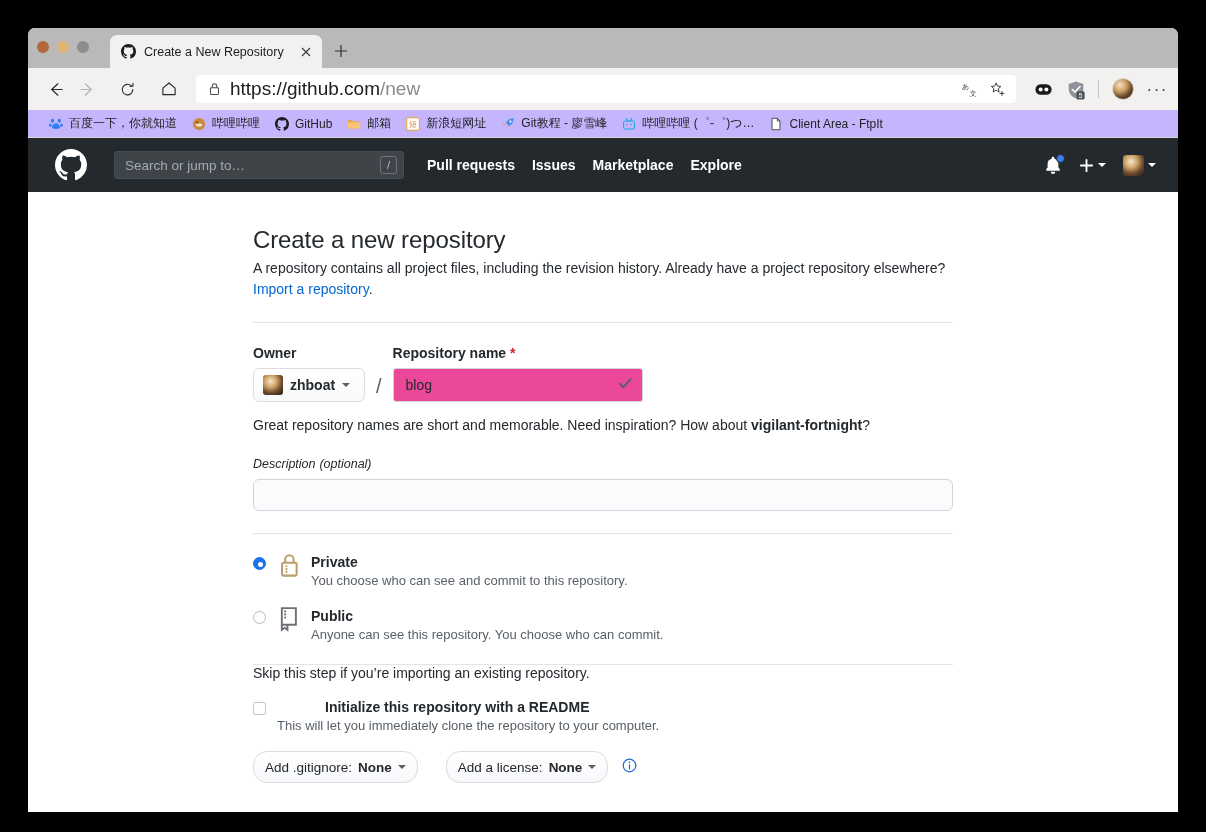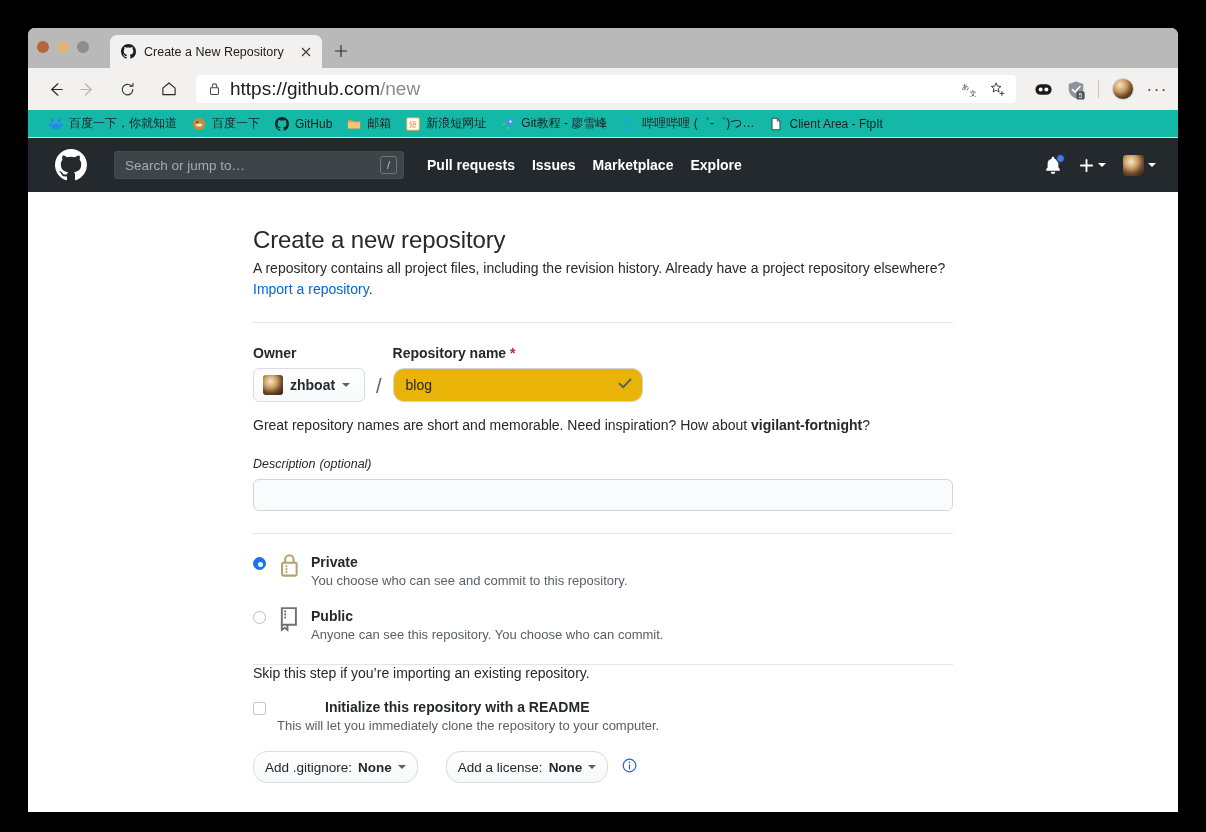--- a/index.html
+++ b/index.html
@@ -124,21 +124,21 @@
   .profile-av {
     width: 22px; height: 22px; border-radius: 50%;
     background: radial-gradient(circle at 35% 30%, #f4e3c8 0%, #c99a5e 36%, #6b4a2d 62%, #241a12 100%);
     border: 1px solid #d6d2cc;
   }
   .more-dots { color: #3a3a3a; font-size: 17px; letter-spacing: 1.5px; line-height: 1; }
 
   
   .bookmarks {
     height: 28px;
-    background: #14b8a6;
+    background: #c4b5fd;
     border-bottom: 1px solid #dcdad7;
     display: flex;
     align-items: center;
     padding: 0 8px 0 14px;
     gap: 0px;
   }
   .bm {
     display: flex; align-items: center; gap: 6px;
     padding: 2px 8px 2px 6px;
     border-radius: 4px;
@@ -232,22 +232,22 @@
   .owner-av {
     width: 20px; height: 20px; border-radius: 3px;
     background: radial-gradient(circle at 38% 32%, #f6e8cf 0%, #cda062 34%, #6d4b2e 62%, #1f170f 100%);
   }
   .owner-name { font-size: 14px; font-weight: bold; color: #24292e; }
   .slash-sep { font-size: 20px; color: #586069; margin: 0 11px 4px 11px; font-weight: 300;}
   .repo-field {
     position: relative;
     width: 250px; height: 34px;
     border: 1px solid #d1d5da;
-    border-radius: 11px;
-    background: #eab308;
+    border-radius: 3px;
+    background: #ec4899;
     display: flex; align-items: center;
     padding: 0 30px 0 10px;
   }
   .repo-field input {
     border: 0; background: transparent; outline: none;
     font-size: 14px; color: #24292e;
     font-family: "Liberation Sans", sans-serif;
     width: 100%;
   }
   .check-ok {
@@ -444,21 +444,21 @@
       </div>
 
       <div class="bm">
         <span class="bm-ico">
           <svg viewBox="0 0 16 16" width="14" height="14">
             <circle cx="8" cy="8" r="7" fill="#c98a3a"></circle>
             <path d="M4 9c1.5-2 6.5-2 8 0-1 2.5-7 2.5-8 0z" fill="#f3e2c7"></path>
             <circle cx="6" cy="6" r="1.1" fill="#5a3a1a"></circle>
           </svg>
         </span>
-        <span class="bm-label">百度一下</span>
+        <span class="bm-label">哔哩哔哩</span>
       </div>
 
       <div class="bm">
         <span class="bm-ico">
           <svg viewBox="0 0 16 16" width="14" height="14" fill="#1b1f23">
             <path d="M8 0C3.58 0 0 3.58 0 8c0 3.54 2.29 6.53 5.47 7.59.4.07.55-.17.55-.38 0-.19-.01-.82-.01-1.49-2.01.37-2.53-.49-2.69-.94-.09-.23-.48-.94-.82-1.13-.28-.15-.68-.52-.01-.53.63-.01 1.08.58 1.23.82.72 1.21 1.87.87 2.33.66.07-.52.28-.87.51-1.07-1.78-.2-3.64-.89-3.64-3.95 0-.87.31-1.59.82-2.15-.08-.2-.36-1.02.08-2.12 0 0 .67-.21 2.2.82.64-.18 1.32-.27 2-.27s1.36.09 2 .27c1.53-1.04 2.2-.82 2.2-.82.44 1.1.16 1.92.08 2.12.51.56.82 1.27.82 2.15 0 3.07-1.87 3.75-3.65 3.95.29.25.54.73.54 1.48 0 1.07-.01 1.93-.01 2.2 0 .21.15.46.55.38A8.012 8.012 0 0016 8c0-4.42-3.58-8-8-8z"></path>
           </svg>
         </span>
         <span class="bm-label">GitHub</span>
       </div>

